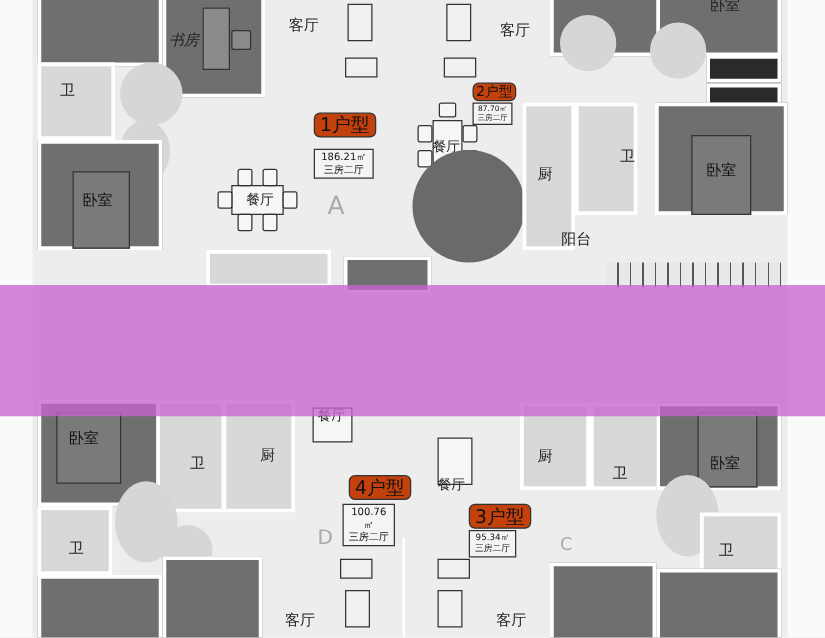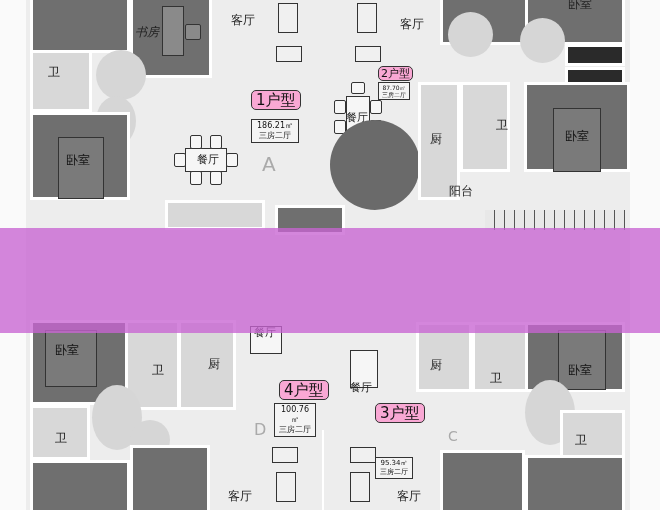--- a/index.html
+++ b/index.html
@@ -5,21 +5,21 @@
   html,body{margin:0;padding:0;}
   body{width:660px;height:510px;overflow:hidden;background:#fff;font-family:"DejaVu Sans",sans-serif;position:relative;}
   .plan{position:absolute;left:0;top:0;width:660px;height:510px;background:#ededed;overflow:hidden;}
   .left-margin{position:absolute;left:0;top:0;width:26px;height:510px;background:#fafafa;}
   .right-margin{position:absolute;right:0;top:0;width:30px;height:510px;background:#fafafa;}
   .room{position:absolute;box-sizing:border-box;border:3px solid #fff;}
   .dark{background:#6f6f6f;}
   .light{background:#d8d8d8;}
   .lbl{position:absolute;font-family:"DejaVu Sans",sans-serif;font-size:12px;color:#222;white-space:nowrap;}
   .door{position:absolute;background:#d6d6d6;border-radius:50%;}
-  .unit-tag{position:absolute;border:1.5px solid #333;border-radius:5px;background:#f9a8d4;padding:0 4px;font-size:15px;color:#111;line-height:18px;}
+  .unit-tag{position:absolute;border:1.5px solid #333;border-radius:5px;background:#c2410c;padding:0 4px;font-size:15px;color:#111;line-height:18px;}
   .area-box{position:absolute;border:1.5px solid #333;background:#f4f4f4;font-size:8px;line-height:10px;color:#111;text-align:center;padding:1px 3px;}
   .table{position:absolute;border:1.5px solid #333;background:#f6f6f6;}
   .chair{position:absolute;border:1.5px solid #333;background:#f6f6f6;border-radius:2px;}
   .bed{position:absolute;border:1.5px solid #333;background:#7a7a7a;}
   .sofa{position:absolute;border:1.5px solid #333;background:#f0f0f0;}
   .banner{position:absolute;left:0;top:228px;width:660px;height:105px;background:rgba(200,100,210,0.78);}
   .title-line{position:absolute;left:0;width:660px;text-align:center;color:#fff;font-weight:bold;font-size:29px;letter-spacing:0.5px;font-family:"DejaVu Sans",sans-serif;text-shadow:0 0 2px rgba(80,0,90,0.4);}
   .stairs{position:absolute;background:repeating-linear-gradient(90deg,#e8e8e8 0 9px,#555 9px 10px);}
 </style>
 </head>
@@ -144,21 +144,21 @@
   <span class="lbl" style="left:254px;top:325px;font-size:11px;">餐厅</span>
 
   <span class="lbl" style="left:228px;top:488px;">客厅</span>
   <div class="sofa" style="left:276px;top:472px;width:18px;height:28px;"></div>
   <div class="sofa" style="left:272px;top:447px;width:24px;height:14px;"></div>
 
   <div class="table" style="left:350px;top:350px;width:26px;height:36px;"></div>
   <span class="lbl" style="left:350px;top:380px;font-size:11px;">餐厅</span>
 
   <div class="unit-tag" style="left:375px;top:403px;">3户型</div>
-  <div class="area-box" style="left:375px;top:424px;width:30px;font-size:7px;line-height:9px;margin-top:33px;">
+  <div class="area-box" style="left:375px;top:424px;width:30px;font-size:7px;line-height:9px;">
     <div>95.34㎡</div>
     <div>三房二厅</div>
   </div>
   <span class="lbl" style="left:448px;top:428px;font-size:14px;color:#aaa;">C</span>
 
   <div class="room light" style="left:416px;top:322px;width:56px;height:70px;"></div>
   <span class="lbl" style="left:430px;top:357px;">厨</span>
 
   <div class="room light" style="left:472px;top:322px;width:58px;height:70px;"></div>
   <span class="lbl" style="left:490px;top:370px;">卫</span>

